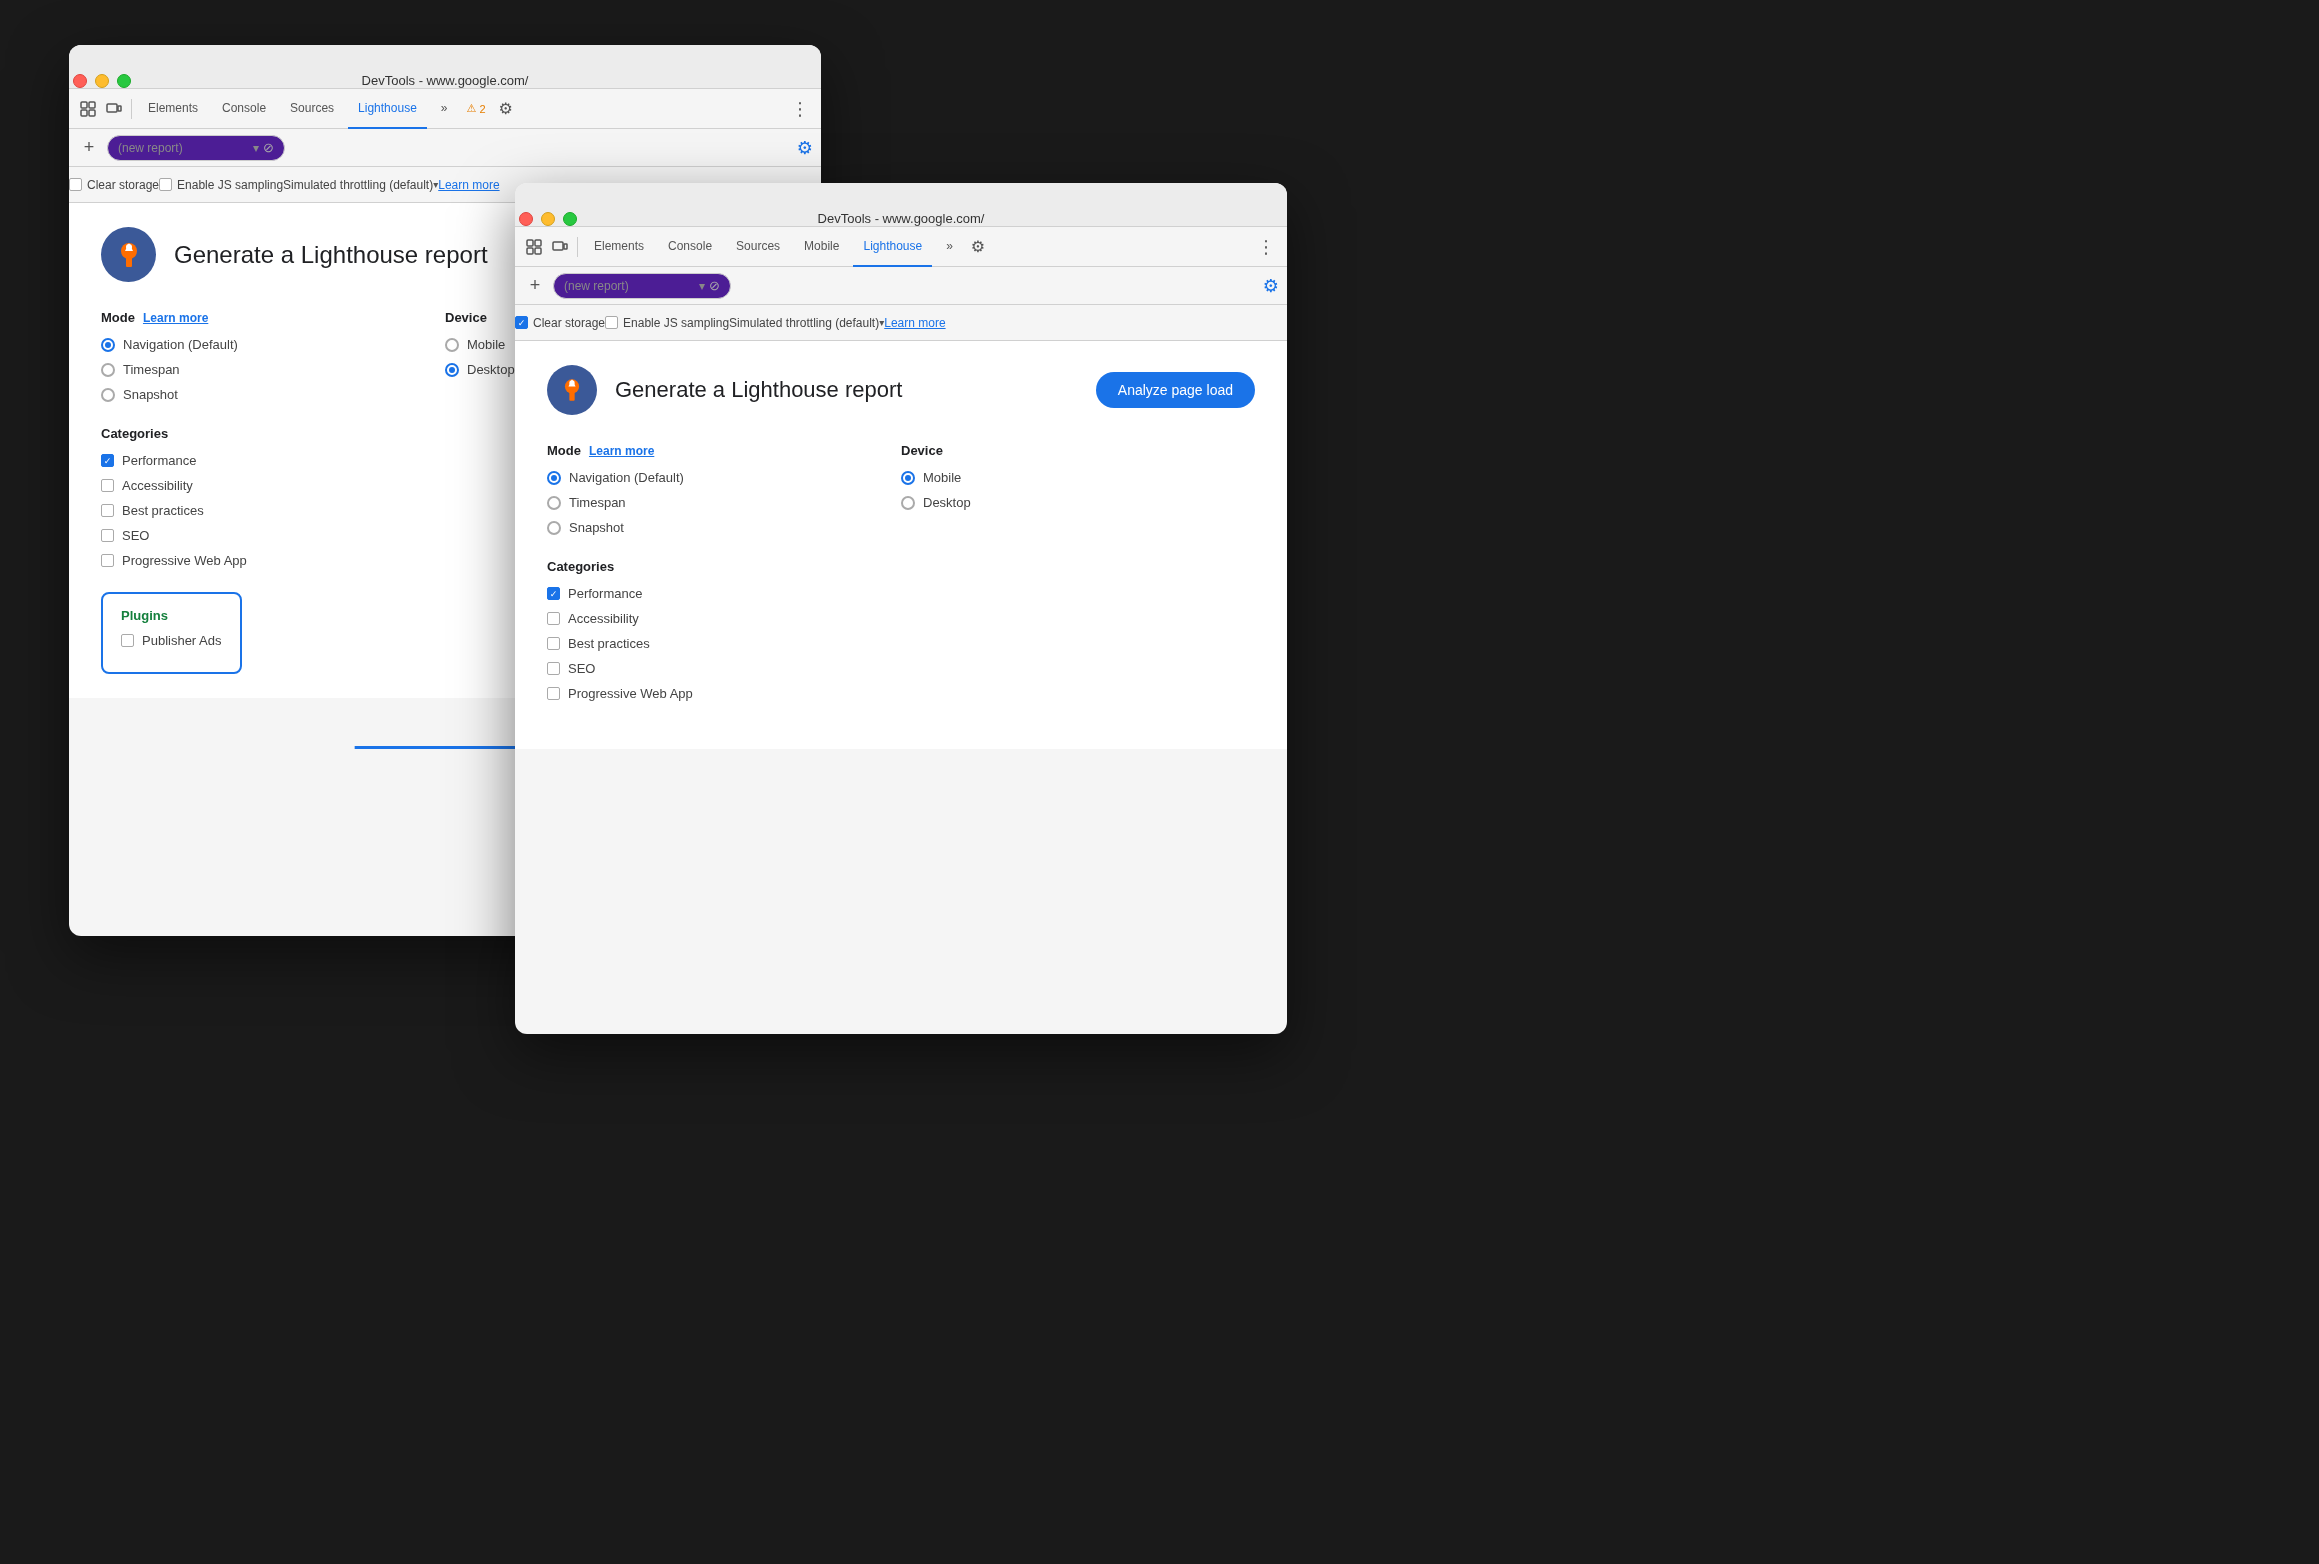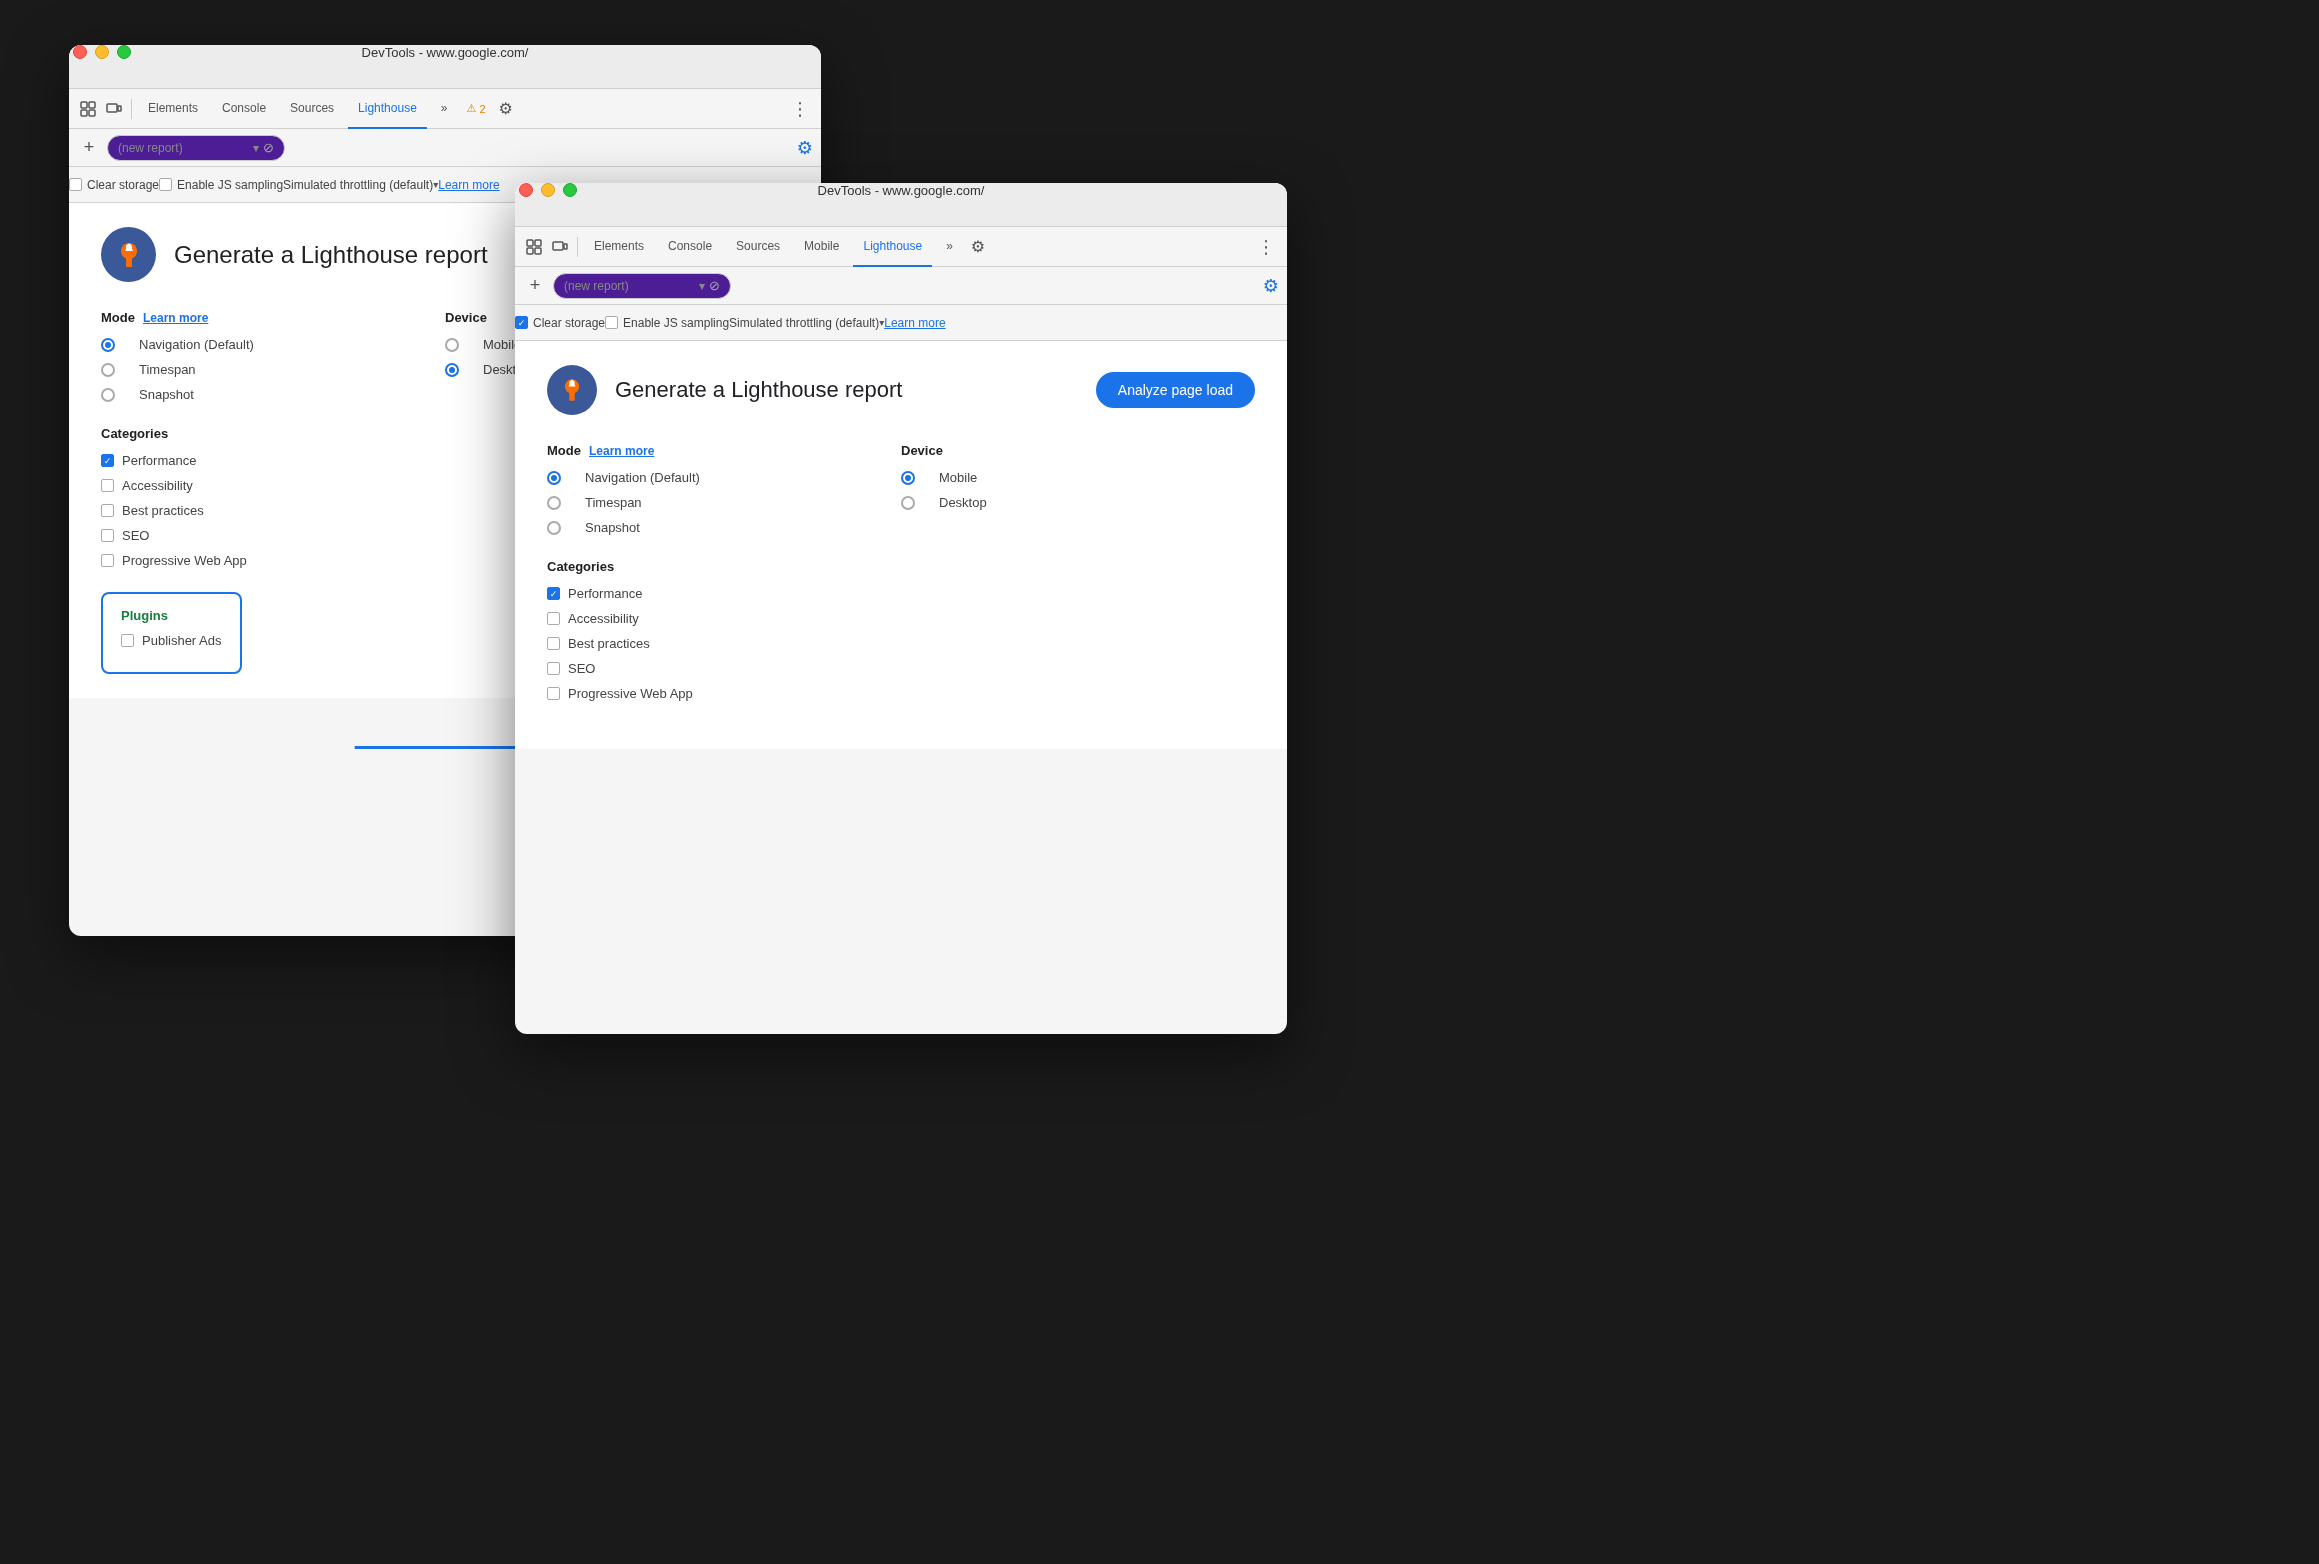--- a/index.html
+++ b/index.html
@@ -35,21 +35,21 @@
       top: 183px;
       width: 772px;
       height: 851px;
     }
 
     
     .title-bar {
       background: #ececec;
       height: 44px;
       display: flex;
-      align-items: flex-start;
+      align-items: flex-end;
       padding: 0 4px;
       border-bottom: 1px solid #d0d0d0;
       position: relative;
     }
 
     .traffic-lights {
       display: flex;
       gap: 8px;
       align-items: center;
     }
@@ -331,21 +331,21 @@
 
     .radio-group {
       display: flex;
       flex-direction: column;
       gap: 10px;
     }
 
     .radio-label {
       display: flex;
       align-items: center;
-      gap: 24px;
+      gap: 8px;
       font-size: 13px;
       color: #444;
       cursor: pointer;
     }
 
     .radio-btn {
       width: 14px;
       height: 14px;
       border-radius: 50%;
       border: 2px solid #aaa;

